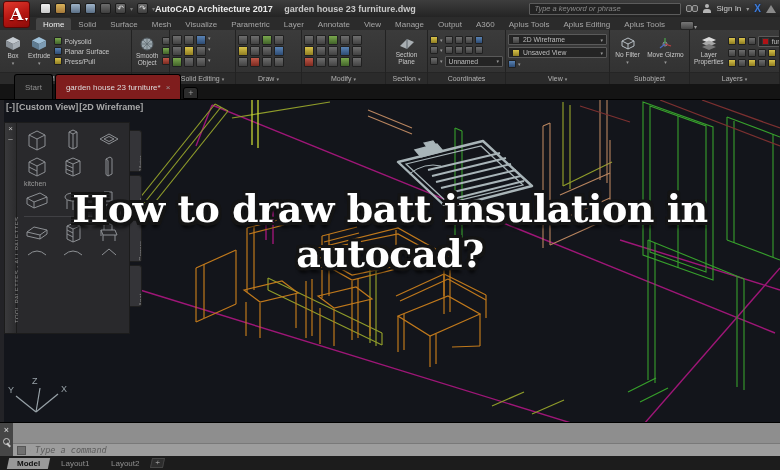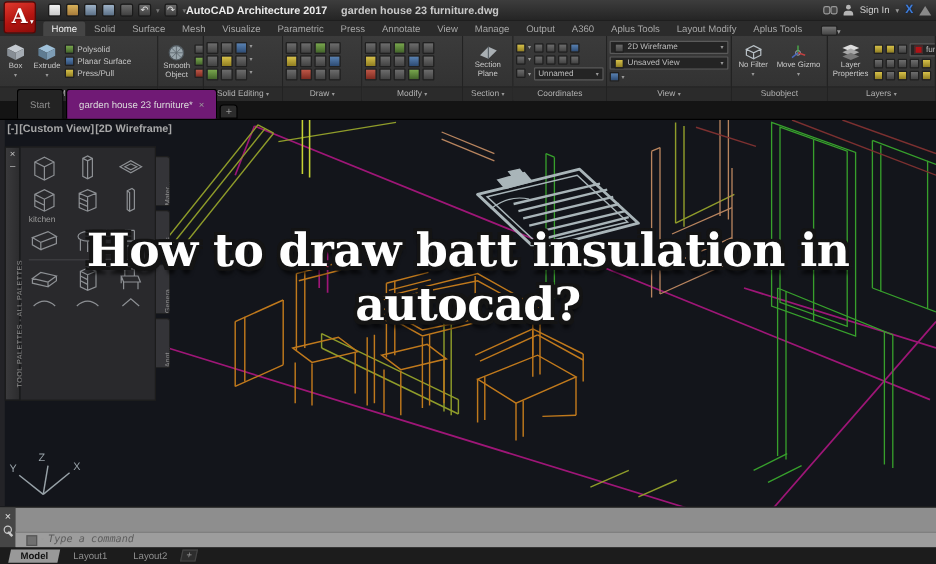--- a/index.html
+++ b/index.html
@@ -66,21 +66,21 @@
   .darr { font-size:5px; color:#9a9a9a; }
   .sel { background:#242424; border:1px solid #5a5a5a; border-radius:1px; color:#bdbdbd; font-size:6.8px;
          height:11px; display:flex; align-items:center; padding:0 3px; gap:3px; white-space:nowrap; }
   .sel .darr { margin-left:auto; }
   .swatch { width:7px; height:7px; background:#b01216; border:1px solid #333; flex:0 0 auto; }
 
   
   .ftabs { height:16px; background:#141414; border-bottom:1px solid #000; display:flex; align-items:flex-end; padding-left:14px; gap:2px; }
   .ftab { height:13px; font-size:8px; color:#8f8f8f; background:#232323; border:1px solid #000; border-bottom:none;
           border-radius:3px 3px 0 0; padding:12px 10px; display:flex; align-items:center; gap:5px; }
-  .ftab.active { background:#701a75; color:#dcdcdc; }
+  .ftab.active { background:#7f1d1d; color:#dcdcdc; }
   .ftab .x { font-size:8px; color:#9a9a9a; }
   .ftab-add { width:15px; height:12px; background:#2c2c2c; border:1px solid #000; border-radius:3px 3px 0 0;
               color:#9a9a9a; font-size:9px; line-height:10px; text-align:center; margin-bottom:0; }
 
   
   .viewport { position:relative; height:322px; background:#13151b; overflow:hidden; }
   .dock-strip { position:absolute; left:0; top:0; width:4px; height:100%; background:#232327; z-index:3; }
   .scene { position:absolute; inset:0; z-index:1; }
   .vplabel { position:absolute; top:2px; left:6px; z-index:5; font-size:9px; font-weight:bold; color:#a8a8a8; display:flex; gap:1px; }
 
@@ -112,21 +112,21 @@
 
   
   .cmd { height:34px; display:flex; background:#8e8e8e; border-top:1px solid #000; }
   .cmd-side { width:13px; background:#464646; display:flex; flex-direction:column; align-items:center; padding-top:3px; gap:4px; }
   .cmd-side .cx { color:#e0e0e0; font-size:9px; line-height:8px; }
   .wrench { width:8px; height:8px; position:relative; }
   .wrench:before { content:""; position:absolute; left:0; top:0; width:5px; height:5px; border:1.5px solid #c9c9c9; border-radius:50%; }
   .wrench:after { content:""; position:absolute; right:0; bottom:0; width:5px; height:2px; background:#c9c9c9; transform:rotate(45deg); }
   .cmd-main { flex:1; display:flex; flex-direction:column; font-family:"DejaVu Sans Mono", monospace; }
   .cmd-hist { flex:1; padding:2px 6px 0 6px; font-size:8.5px; line-height:10px; color:#101010; }
-  .cmd-input { height:13px; background:#9d9d9d; border-top:1px solid #797979; display:flex; align-items:center; gap:3px; padding-left:9px; }
+  .cmd-input { height:13px; background:#9d9d9d; border-top:1px solid #797979; display:flex; align-items:center; gap:3px; padding-left:4px; }
   .cmd-ico { width:9px; height:9px; background:#707070; border:1px solid #565656; color:#ddd; font-size:6px; line-height:8px; text-align:center; }
   .cmd-field { flex:1; background:transparent; border:none; outline:none; font-family:"DejaVu Sans Mono",monospace;
                font-size:8.5px; font-style:italic; color:#4f4f4f; }
   .cmd-field::placeholder { color:#5c5c5c; font-style:italic; }
 
   
   .ltabs { height:14px; background:#1c1c1c; display:flex; align-items:center; padding-left:8px; gap:3px; }
   .ltab { font-size:8px; color:#8f8f8f; padding:1px 9px; transform:skewX(-12deg); }
   .ltab span { display:inline-block; transform:skewX(12deg); }
   .ltab.active { background:#999; color:#111; font-weight:bold; }
@@ -150,47 +150,48 @@
     <div class="qico">↶</div>
     <span class="qsep">▾</span>
     <div class="qico">↷</div>
     <span class="qsep">▾</span>
   </div>
   <div class="tb-title">
     <span>AutoCAD Architecture 2017</span>
     <span class="doc">garden house 23 furniture.dwg</span>
   </div>
   <div class="tb-right">
+    <input class="search" placeholder="Type a keyword or phrase" style="">
     <span class="binoc">
         <i></i>
         <i></i>
       </span>
     <span class="person"></span>
     <span class="signin">Sign In</span>
     <span class="mini-arr">▾</span>
     <span class="xchg">X</span>
     <span class="tria"></span>
   </div>
 </div>
 
 <div class="rtabs">
   <span class="rtab active">Home</span>
   <span class="rtab">Solid</span>
   <span class="rtab">Surface</span>
   <span class="rtab">Mesh</span>
   <span class="rtab">Visualize</span>
   <span class="rtab">Parametric</span>
-  <span class="rtab">Press</span>
+  <span class="rtab">Layer</span>
   <span class="rtab">Annotate</span>
   <span class="rtab">View</span>
   <span class="rtab">Manage</span>
   <span class="rtab">Output</span>
   <span class="rtab">A360</span>
   <span class="rtab">Aplus Tools</span>
-  <span class="rtab">Layout Modify</span>
+  <span class="rtab">Aplus Editing</span>
   <span class="rtab">Aplus Tools</span>
   <span class="rtab-ico"></span>
   <span class="mini-arr">▾</span>
 </div>
 
 <div class="ribbon">
 
   <div class="panel" style="width:132px">
     <div class="pbody">
       <div class="bigbtn">

